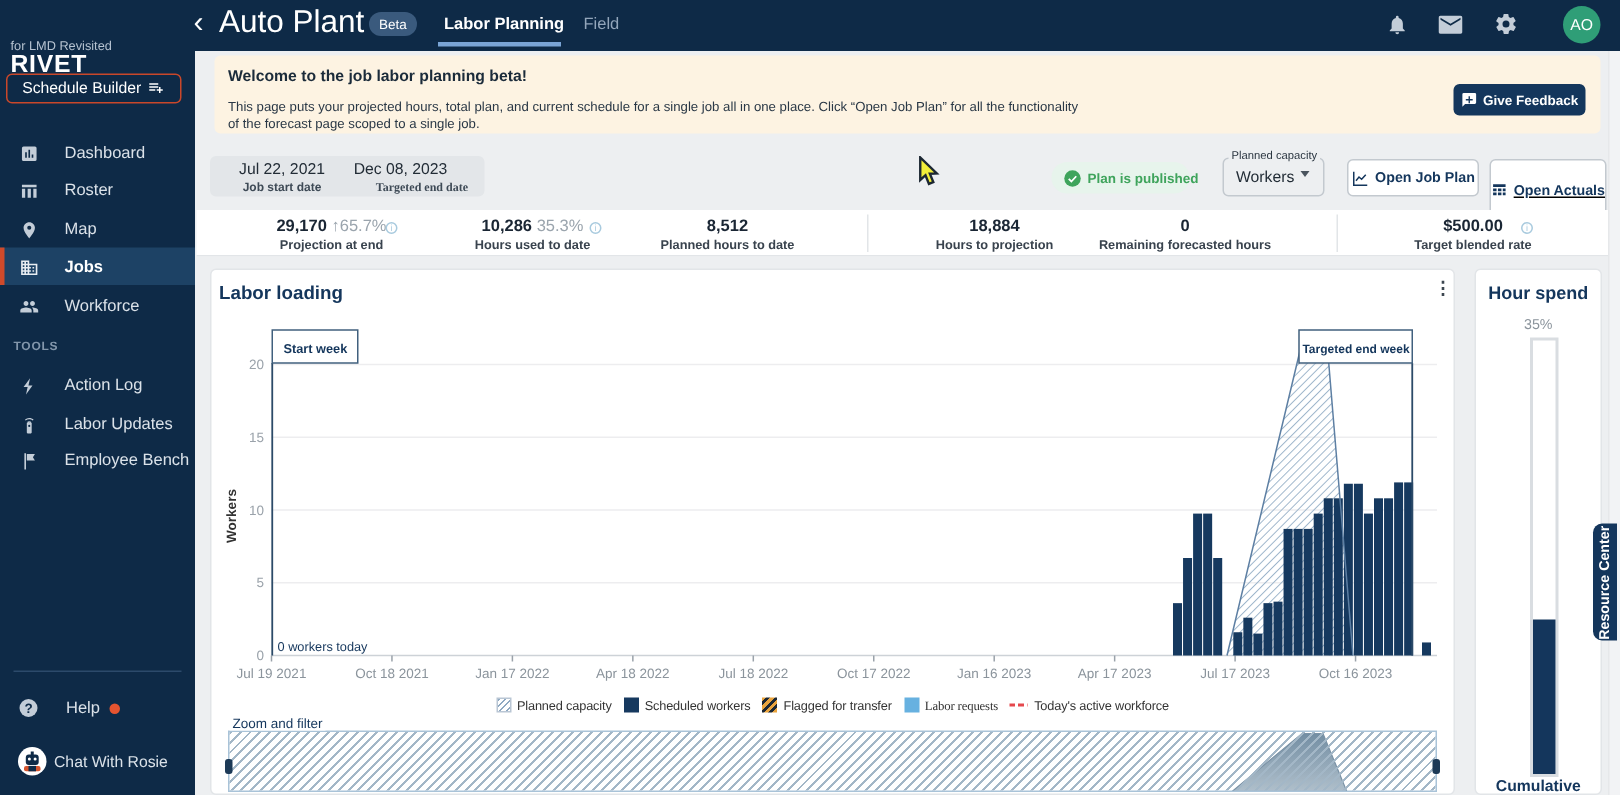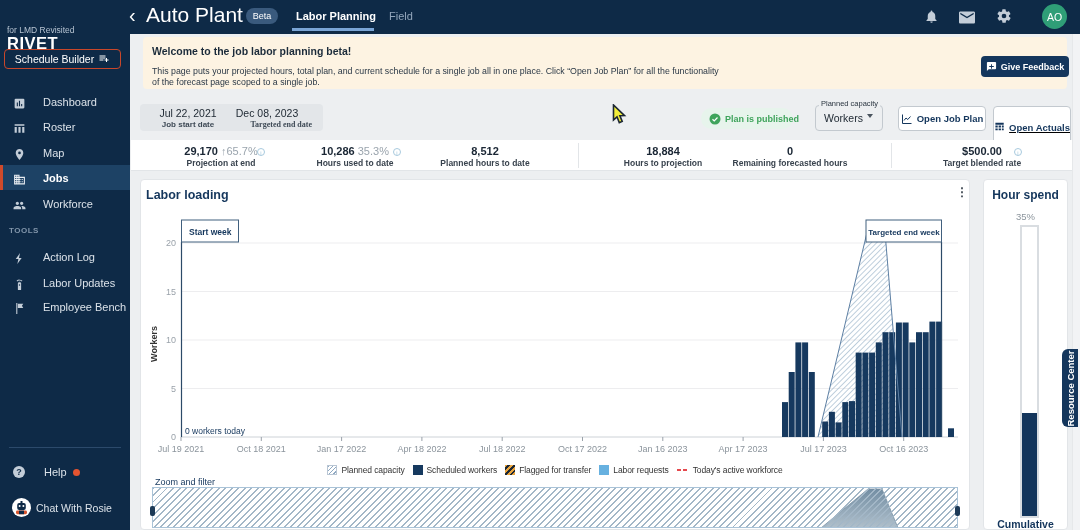--- a/index.html
+++ b/index.html
@@ -92,21 +92,21 @@
       <path d="M19.4 13a7.6 7.6 0 0 0 .1-1 7.6 7.6 0 0 0-.1-1l2.1-1.7a.5.5 0 0 0 .1-.6l-2-3.5a.5.5 0 0 0-.6-.2l-2.5 1a7.3 7.3 0 0 0-1.7-1l-.4-2.6A.5.5 0 0 0 14 2h-4a.5.5 0 0 0-.5.4l-.4 2.7a7.3 7.3 0 0 0-1.7 1l-2.5-1a.5.5 0 0 0-.6.2l-2 3.5a.5.5 0 0 0 .1.6L4.6 11a7.6 7.6 0 0 0-.1 1 7.6 7.6 0 0 0 .1 1l-2.1 1.7a.5.5 0 0 0-.1.6l2 3.5c.1.2.4.3.6.2l2.5-1a7.3 7.3 0 0 0 1.7 1l.4 2.6c0 .3.2.4.5.4h4c.2 0 .5-.2.5-.4l.4-2.6a7.3 7.3 0 0 0 1.7-1l2.5 1c.2.1.5 0 .6-.2l2-3.5a.5.5 0 0 0-.1-.6L19.4 13zM12 15.5a3.5 3.5 0 1 1 0-7 3.5 3.5 0 0 1 0 7z"></path>
     </svg>
 </div>
 <div class="abs" style="left:1042px;top:4px;width:25px;height:25px;border-radius:50%;background:#2f9e77;color:#fff;font-size:10.5px;display:flex;align-items:center;justify-content:center;">AO</div>
 
 <div class="abs" style="left:1072px;top:34px;width:8px;height:496px;background:#f2f3f5;border-left:1px solid #e6e8ea;"></div>
 
 <div class="abs" style="left:143px;top:37px;width:924px;height:52px;background:#fdf3e2;border-radius:4px;"></div>
 <div class="abs" style="left:152px;top:45px;color:#1b2b3a;font-size:10.5px;font-weight:bold;">Welcome to the job labor planning beta!</div>
 <div class="abs" style="left:152px;top:66px;color:#2a3846;font-size:8.8px;line-height:10.5px;">This page puts your projected hours, total plan, and current schedule for a single job all in one place. Click “Open Job Plan” for all the functionality<br>of the forecast page scoped to a single job.</div>
-<div class="abs" style="left:969px;top:56px;width:88px;height:21px;background:#14365c;border-radius:4px;color:#fff;font-size:9px;font-weight:bold;display:flex;align-items:center;justify-content:center;gap:4px;white-space:nowrap;margin-left:12px;">
+<div class="abs" style="left:969px;top:56px;width:88px;height:21px;background:#14365c;border-radius:4px;color:#fff;font-size:9px;font-weight:bold;display:flex;align-items:center;justify-content:center;gap:4px;white-space:nowrap;">
   <svg width="11" height="11" viewBox="0 0 24 24" fill="#fff">
       <path d="M20 2H4a2 2 0 0 0-2 2v18l4-4h14a2 2 0 0 0 2-2V4a2 2 0 0 0-2-2zm-7 9h4v2h-4v4h-2v-4H7v-2h4V7h2v4z"></path>
     </svg>
   <span>Give Feedback</span>
 </div>
 
 <div class="abs" style="left:140px;top:104px;width:183px;height:27px;background:#e3e6e9;border-radius:4px;"></div>
 <div class="abs" style="left:140px;top:107px;width:96px;text-align:center;color:#222c36;font-size:10.5px;">Jul 22, 2021</div>
 <div class="abs" style="left:140px;top:120px;width:96px;text-align:center;color:#3e4a56;font-size:8px;font-weight:bold;">Job start date</div>
 <div class="abs" style="left:222px;top:107px;width:90px;text-align:center;color:#222c36;font-size:10.5px;">Dec 08, 2023</div>
@@ -237,21 +237,21 @@
   <text x="49" y="57" font-size="8.5" font-weight="bold" fill="#14365c">Start week</text>
   <rect x="726" y="42" width="75.5" height="22" fill="#fff" stroke="#41607e"></rect>
   <text x="764" y="57" font-size="8" font-weight="bold" fill="#14365c" text-anchor="middle">Targeted end week</text>
   <text x="45" y="256" font-size="8.5" fill="#14365c">0 workers today</text>
 </svg>
 
 <div class="abs" style="left:140px;top:465px;width:830px;display:flex;justify-content:center;gap:8px;font-size:8.5px;color:#333;align-items:center;letter-spacing:-0.1px;">
   <span style="display:flex;align-items:center;gap:4px;"><span style="width:10px;height:10px;display:inline-block;background:repeating-linear-gradient(135deg,#8fa9c2 0 1px,#fff 1px 3px);border:0.5px solid #b9c6d4;"></span>Planned capacity</span>
   <span style="display:flex;align-items:center;gap:4px;"><span style="width:10px;height:10px;display:inline-block;background:#16395f;"></span>Scheduled workers</span>
   <span style="display:flex;align-items:center;gap:4px;"><span style="width:10px;height:10px;display:inline-block;background:repeating-linear-gradient(135deg,#e8a33d 0 2px,#1c2733 2px 4px);"></span>Flagged for transfer</span>
-  <span style="display:flex;align-items:center;gap:4px;"><span style="width:10px;height:10px;display:inline-block;background:#67b1e0;"></span>Labor requests</span>
+  <span style="display:flex;align-items:center;gap:4px;font-family:Liberation Serif, serif;"><span style="width:10px;height:10px;display:inline-block;background:#67b1e0;"></span>Labor requests</span>
   <span style="display:flex;align-items:center;gap:4px;"><span style="width:12px;height:2px;display:inline-block;background:repeating-linear-gradient(90deg,#e5484d 0 4px,#fff 4px 6px);"></span>Today's active workforce</span>
 </div>
 
 <div class="abs" style="left:153px;top:477px;color:#14365c;font-size:9px;background:#fff;padding:0 2px;z-index:3;text-align:right;">Zoom and filter</div>
 <svg class="abs" style="left:152px;top:487px;z-index:1;" width="806" height="41" viewBox="0 0 806 41">
   <defs>
       <linearGradient id="mg" x1="0" y1="0" x2="0" y2="1">
     <stop offset="0" stop-color="#54758f" stop-opacity="1"></stop>
     <stop offset="1" stop-color="#9fb2c0" stop-opacity="1"></stop>
   </linearGradient>

